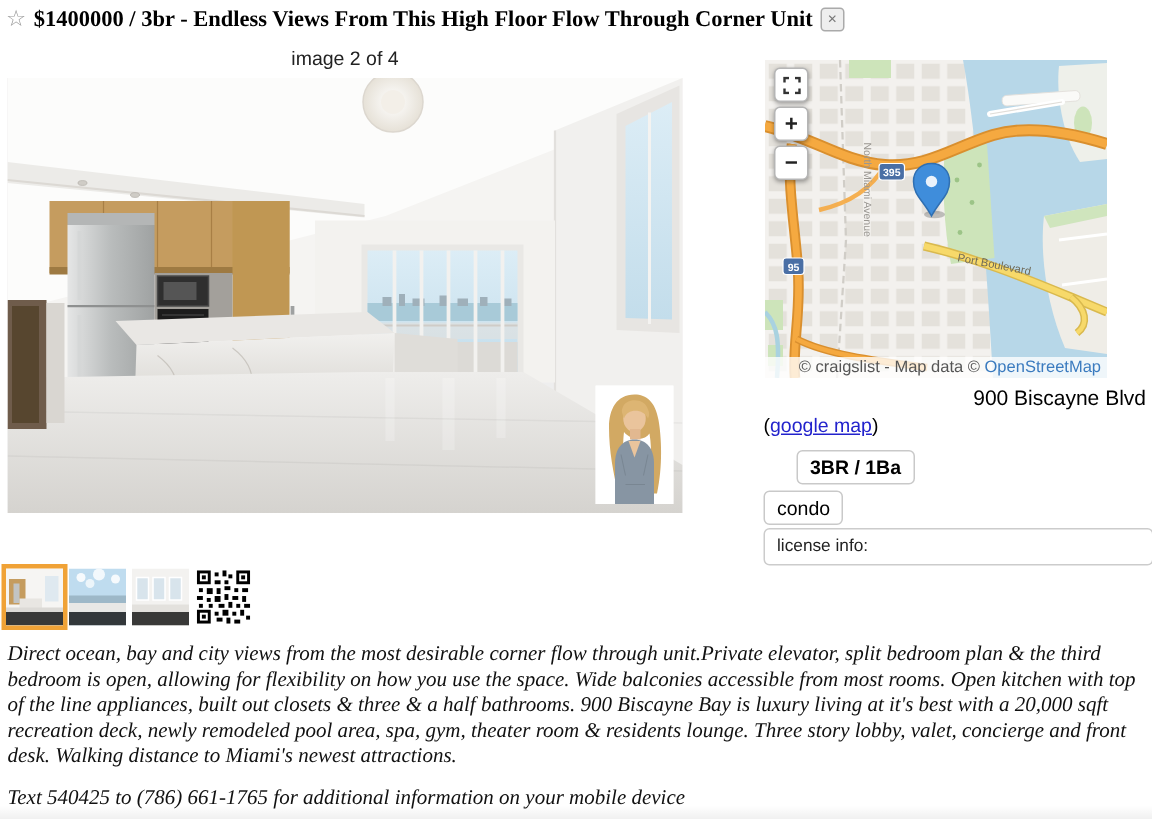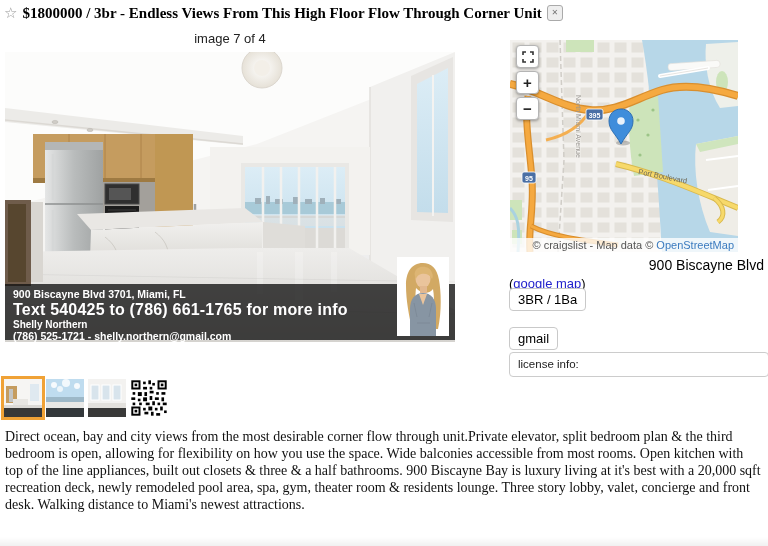--- a/index.html
+++ b/index.html
@@ -47,45 +47,45 @@
   .map-attrib{position:absolute;left:0;right:0;bottom:0;height:13px;background:rgba(255,255,255,.78);
               font-size:11px;color:#555;text-align:right;padding:1px 4px 0 0;z-index:2;}
   .map-attrib a{color:#3b7bbf;text-decoration:none;cursor:pointer;}
 
   
   .side-addr{position:absolute;left:535px;top:257px;width:229px;text-align:right;font-size:14px;padding-right:6px;}
   .side-gmap{position:absolute;left:509px;top:276px;width:229px;text-align:left;font-size:13px;padding-right:6px;}
   .side-gmap a{color:#2222cc;text-decoration:underline;cursor:pointer;}
   .badge{position:absolute;left:509px;background:#fff;border:1px solid #c9c9c9;border-radius:4px;
          padding:3px 8px;font-size:13px;}
-  .badge.bedbath{top:288px;font-weight:normal;}
+  .badge.bedbath{top:300px;font-weight:bold;margin-left:22px;}
   .badge.htype{top:327px;}
   .license{position:absolute;left:509px;top:352px;width:260px;box-sizing:border-box;border:1px solid #ccc;
            border-radius:4px;background:#fff;padding:4px 8px;font-size:11.5px;line-height:15px;color:#222;}
   .license .url{font-weight:bold;color:#000;overflow-wrap:break-word;}
 
   
   .postbody{position:absolute;left:5px;top:428px;width:757px;
             font-family:"Liberation Serif",serif;font-size:14px;line-height:17px;color:#111;}
-  .postbody p{margin:0 0 11px 0;}
+  .postbody p{margin:0 0 11px 0;font-style:italic;}
   .bottom-fade{position:absolute;left:0;right:0;bottom:0;height:9px;
                background:linear-gradient(to bottom,rgba(0,0,0,0),rgba(0,0,0,0.06));}
 </style>
 </head>
 <body>
 
 <div class="header">
   <span class="fav-star">☆</span>
-  <h1 class="title">$1800000 / 3br - Endless Views From This High Floor Flow Through Corner Unit</h1>
+  <h1 class="title">$1400000 / 3br - Endless Views From This High Floor Flow Through Corner Unit</h1>
   <span class="banish">
     <span class="banish-x">✕</span>
   </span>
 </div>
 
-<div class="img-caption">image 7 of 4</div>
+<div class="img-caption">image 2 of 4</div>
 
 <div class="photo">
   <svg class="scene" viewBox="0 0 450 290" aria-hidden="true">
     <defs>
       <linearGradient id="steel" x1="0" y1="0" x2="1" y2="0">
         <stop offset="0" stop-color="#e5e6e6"></stop>
           <stop offset=".5" stop-color="#b9bcbc"></stop>
           <stop offset="1" stop-color="#9fa2a2"></stop>
       </linearGradient>
       <linearGradient id="floorg" x1="0" y1="0" x2="0" y2="1">
@@ -184,26 +184,20 @@
     <g stroke="#000" opacity="0.04">
         <path d="M0,222 L450,230"></path>
         <path d="M0,252 L450,262"></path>
       </g>
 
     <rect x="0" y="148" width="26" height="86" fill="#6f5c4b"></rect>
     <rect x="3" y="152" width="18" height="78" fill="#57462f"></rect>
     <rect x="26" y="150" width="12" height="80" fill="#d9d6d1"></rect>
   </svg>
 
-  <div class="photo-overlay">
-    <div class="ov-addr">900 Biscayne Blvd 3701, Miami, FL</div>
-    <div class="ov-cta">Text 540425 to (786) 661-1765 for more info</div>
-    <div class="ov-agent">Shelly Northern</div>
-    <div class="ov-contact">(786) 525-1721 - shelly.northern@gmail.com</div>
-  </div>
 
   <div class="agent-box">
     <svg viewBox="0 0 52 79" aria-hidden="true">
       <rect width="52" height="79" fill="#ffffff"></rect>
       <path d="M26,6 C14,6 9,16 9,28 C9,44 12,58 15,72 L21,72 C18,52 18,40 19,31 C24,37 33,37 36,32 C38,44 37,58 34,72 L41,72 C45,54 44,34 42,23 C40,11 34,6 26,6 Z" fill="#d2a963"></path>
       <ellipse cx="26" cy="22" rx="7.5" ry="9" fill="#eac49c"></ellipse>
       <path d="M18,15 C20,8 33,8 35,16 C36,18 36,20 35,22 C32,15 21,15 19,22 C18,19 17,17 18,15 Z" fill="#ddb573"></path>
       <rect x="23" y="29" width="7" height="7" fill="#e2b890"></rect>
       <path d="M13,79 L13,52 C13,42 18,36 26,36 C34,36 39,42 39,52 L39,79 Z" fill="#8795a3"></path>
       <path d="M22,37 L26,48 L30,37 Z" fill="#eac49c"></path>
@@ -380,24 +374,25 @@
 
   <div class="map-attrib">
     <span>© craigslist - Map data © </span><a>OpenStreetMap</a>
   </div>
 </div>
 
 <div class="side-addr">900 Biscayne Blvd</div>
 <div class="side-gmap"><span>(</span><a>google map</a><span>)</span></div>
 
 <div class="badge bedbath">3BR / 1Ba</div>
-<div class="badge htype">gmail</div>
+<div class="badge htype">condo</div>
 
 <div class="license">
   <div>license info:</div>
 </div>
 
 <div class="postbody">
   <p>Direct ocean, bay and city views from the most desirable corner flow through unit.Private elevator, split bedroom plan &amp; the third bedroom is open, allowing for flexibility on how you use the space. Wide balconies accessible from most rooms. Open kitchen with top of the line appliances, built out closets &amp; three &amp; a half bathrooms. 900 Biscayne Bay is luxury living at it's best with a 20,000 sqft recreation deck, newly remodeled pool area, spa, gym, theater room &amp; residents lounge. Three story lobby, valet, concierge and front desk. Walking distance to Miami's newest attractions.</p>
+  <p>Text 540425 to (786) 661-1765 for additional information on your mobile device</p>
 
 </div>
 
 <div class="bottom-fade"></div>
 
 </body></html>

